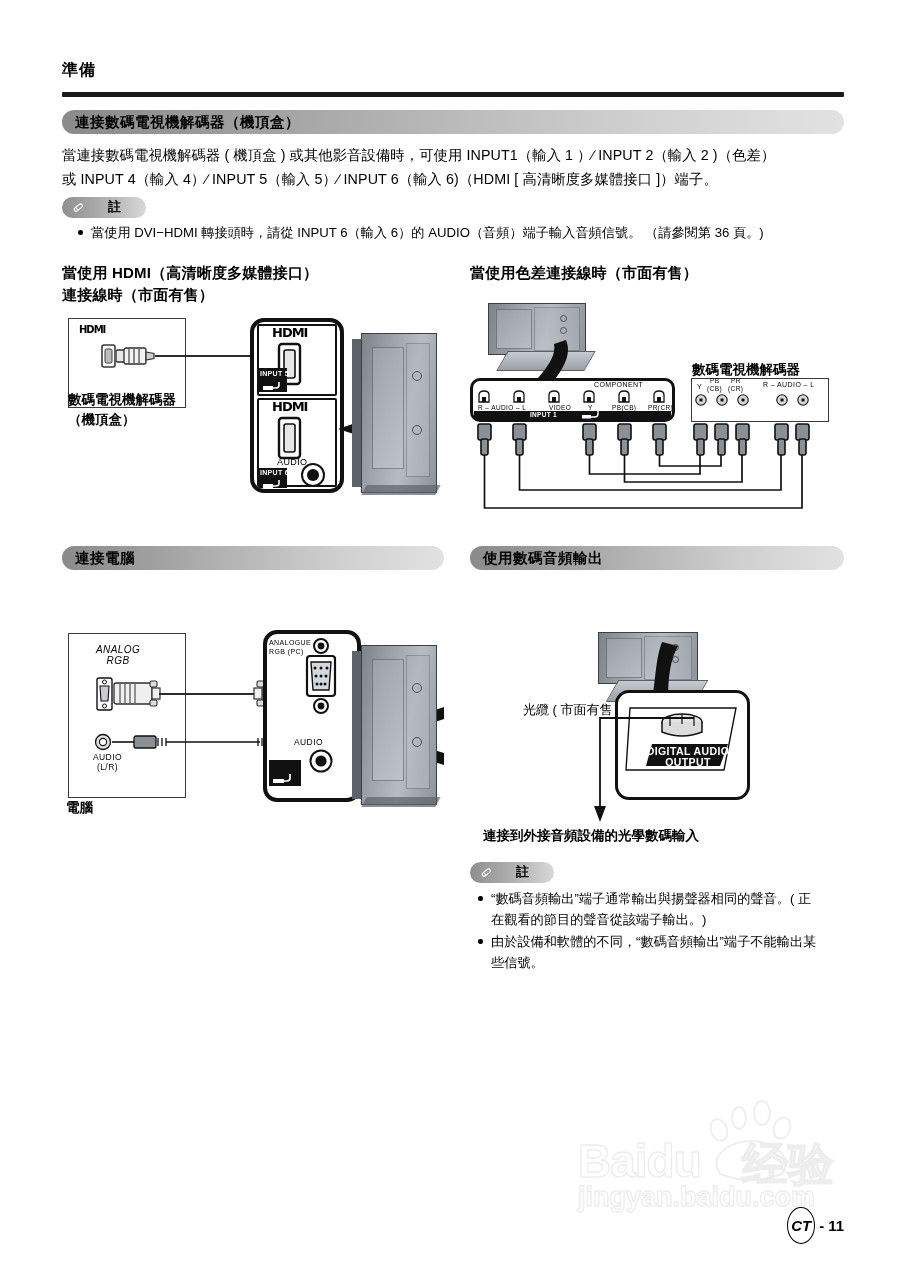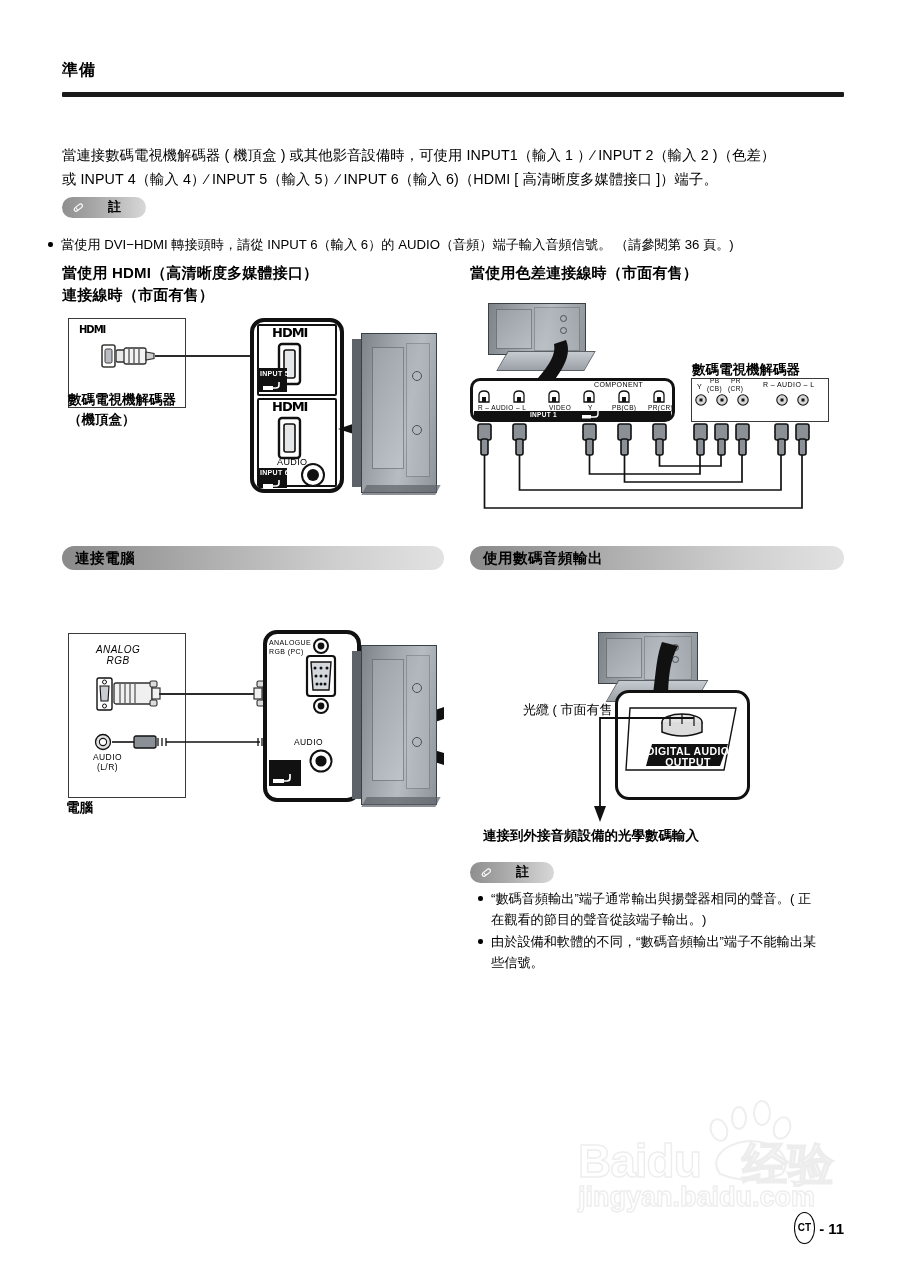--- a/index.html
+++ b/index.html
@@ -89,55 +89,56 @@
   
   .wedge{position:absolute;}
 
   
   .footer{
     position:absolute;right:62px;bottom:36px;
     font-size:15px;font-weight:bold;display:flex;align-items:center;gap:4px;
   }
   .ct-circle{
     display:inline-block;border:1.4px solid #000;border-radius:50%;
-    font-size:10px;font-weight:bold;padding:10px 3px;line-height:1;
+    font-size:15px;font-weight:bold;padding:10px 3px;line-height:1;font-style:italic;
   }
 
   
   .wm{position:absolute;right:30px;bottom:60px;width:300px;height:120px;opacity:.5;}
   .wm-txt{
     position:absolute;font-weight:bold;color:transparent;
     -webkit-text-stroke:1.4px #dcdcdc;
   }
 </style>
 </head>
 <body>
 
 <div class="page">
 
   <div class="chapter-title">準備</div>
   <div class="rule-thick"></div>
 
+  <div class="sec-head" style="left:62px;top:110px;width:782px;">連接數碼電視機解碼器（機頂盒）</div>
 
   <div class="body-text" style="left:62px;top:143px;width:790px;">當連接數碼電視機解碼器 ( 機頂盒 ) 或其他影音設備時，可使用 INPUT1（輸入 1 ）∕ INPUT 2（輸入 2 )（色差）
 或 INPUT 4（輸入 4）∕ INPUT 5（輸入 5）∕ INPUT 6（輸入 6)（HDMI [ 高清晰度多媒體接口 ]）端子。</div>
 
   <div class="note-badge" style="left:62px;top:197px;">
     <span class="glyph">
       <svg width="15" height="15" viewBox="0 0 15 15">
         <g transform="rotate(-38 7.5 7.5)">
           <rect x="2.6" y="5.6" width="9.4" height="3.8" rx="1.9" fill="none" stroke="#fff" stroke-width="1.2"></rect>
           <line x1="5.3" y1="5.8" x2="5.3" y2="9.2" stroke="#fff" stroke-width="1"></line>
         </g>
       </svg>
     </span>
     <span class="lbl">註</span>
   </div>
 
-  <div class="note-list" style="left:44px;top:222px;width:790px;margin-top:12px;">
+  <div class="note-list" style="left:74px;top:222px;width:790px;">
     <div class="li">當使用 DVI−HDMI 轉接頭時，請從 INPUT 6（輸入 6）的 AUDIO（音頻）端子輸入音頻信號。 （請參閱第 36 頁。)</div>
   </div>
 
   <div class="dg-title" style="left:62px;top:262px;">當使用 HDMI（高清晰度多媒體接口）
 連接線時（市面有售）</div>
 
   <div class="box-thin" style="left:68px;top:318px;width:118px;height:90px;"></div>
   <div class="hdmi-word" style="left:79px;top:324px;font-size:10px;">HDMI</div>
 
   <svg style="position:absolute;left:100px;top:343px;" width="18" height="26">

